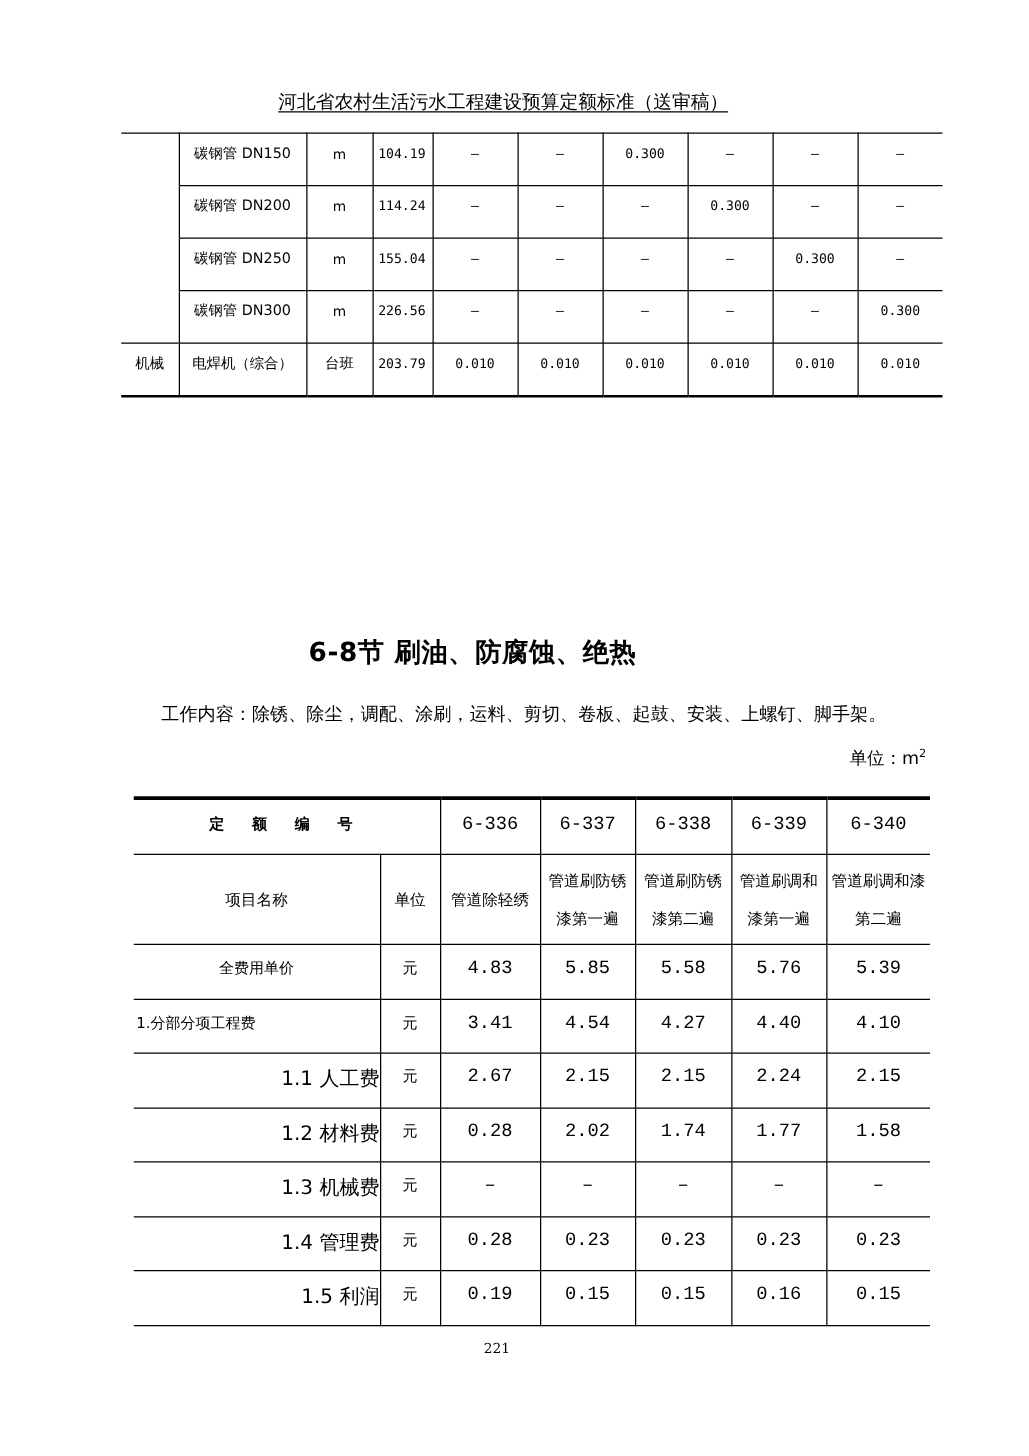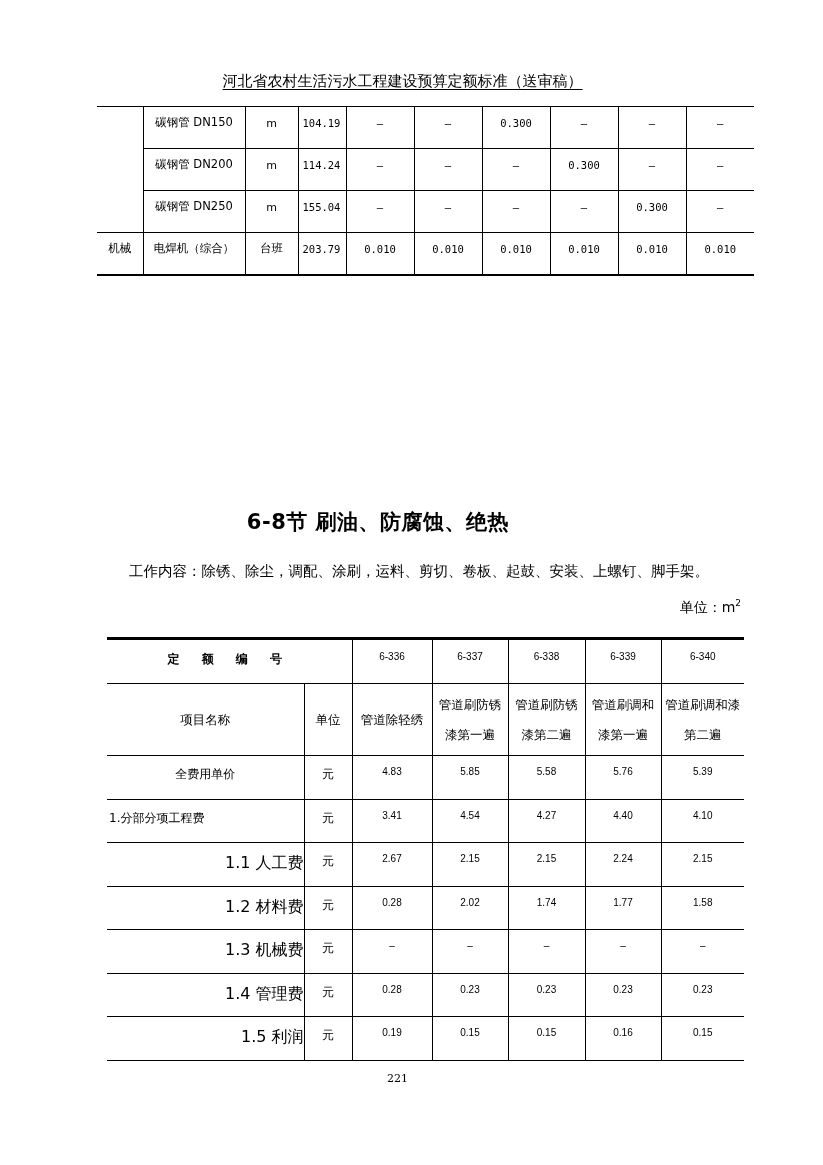--- a/index.html
+++ b/index.html
@@ -32,21 +32,21 @@
   .unit-note sup { font-size: 9px; }
 
   
   #t2 { left: 107px; top: 637px; width: 637px; }
   #t2 td { height: 43.5px; text-align: center; box-sizing: border-box; padding-top: 10px; }
   #t2 tr.head1 td { height: 45px; padding-top: 11px; }
   #t2 tr.head2 td { height: 72px; padding-top: 0; vertical-align: middle; font-size: 12.5px; line-height: 30px; }
   #t2 tr:first-child td { border-top: 3px solid #000; }
   #t2 td:first-child { border-left: none; }
   #t2 td:last-child { border-right: none; }
-  #t2 td.num { font-family: Liberation Sans, sans-serif; font-size: 10px; }
+  #t2 td.num { font-family: Liberation Mono, monospace; font-size: 15px; }
   #t2 td.label { text-align: right; font-size: 16px; }
   #t2 td.label-left { text-align: left; padding-left: 2px; font-size: 12px; }
   #t2 td.label-bold { font-weight: normal; font-size: 12px; }
   #t2 td.unit { font-size: 12px; }
   .code-label { letter-spacing: 9px; font-size: 12px; font-weight: bold; }
 
   .page-number { position: absolute; top: 1072px; left: 0; width: 795px; text-align: center;
          font-family: "DejaVu Serif", "Liberation Serif", serif; font-size: 11px; }
 </style>
 </head>
@@ -98,20 +98,32 @@
     <td class="cat-cont"></td>
     <td class="mat">碳钢管 DN250</td>
     <td>m</td>
     <td class="num left-num">155.04</td>
     <td class="num">–</td>
     <td class="num">–</td>
     <td class="num">–</td>
     <td class="num">–</td>
     <td class="num">0.300</td>
     <td class="num">–</td>
+  </tr>
+  <tr>
+    <td class="cat-cont"></td>
+    <td class="mat">碳钢管 DN300</td>
+    <td>m</td>
+    <td class="num left-num">226.56</td>
+    <td class="num">–</td>
+    <td class="num">–</td>
+    <td class="num">–</td>
+    <td class="num">–</td>
+    <td class="num">–</td>
+    <td class="num">0.300</td>
   </tr>
   <tr>
     <td class="mat">机械</td>
     <td class="mat">电焊机（综合）</td>
     <td class="mat">台班</td>
     <td class="num left-num">203.79</td>
     <td class="num">0.010</td>
     <td class="num">0.010</td>
     <td class="num">0.010</td>
     <td class="num">0.010</td>

